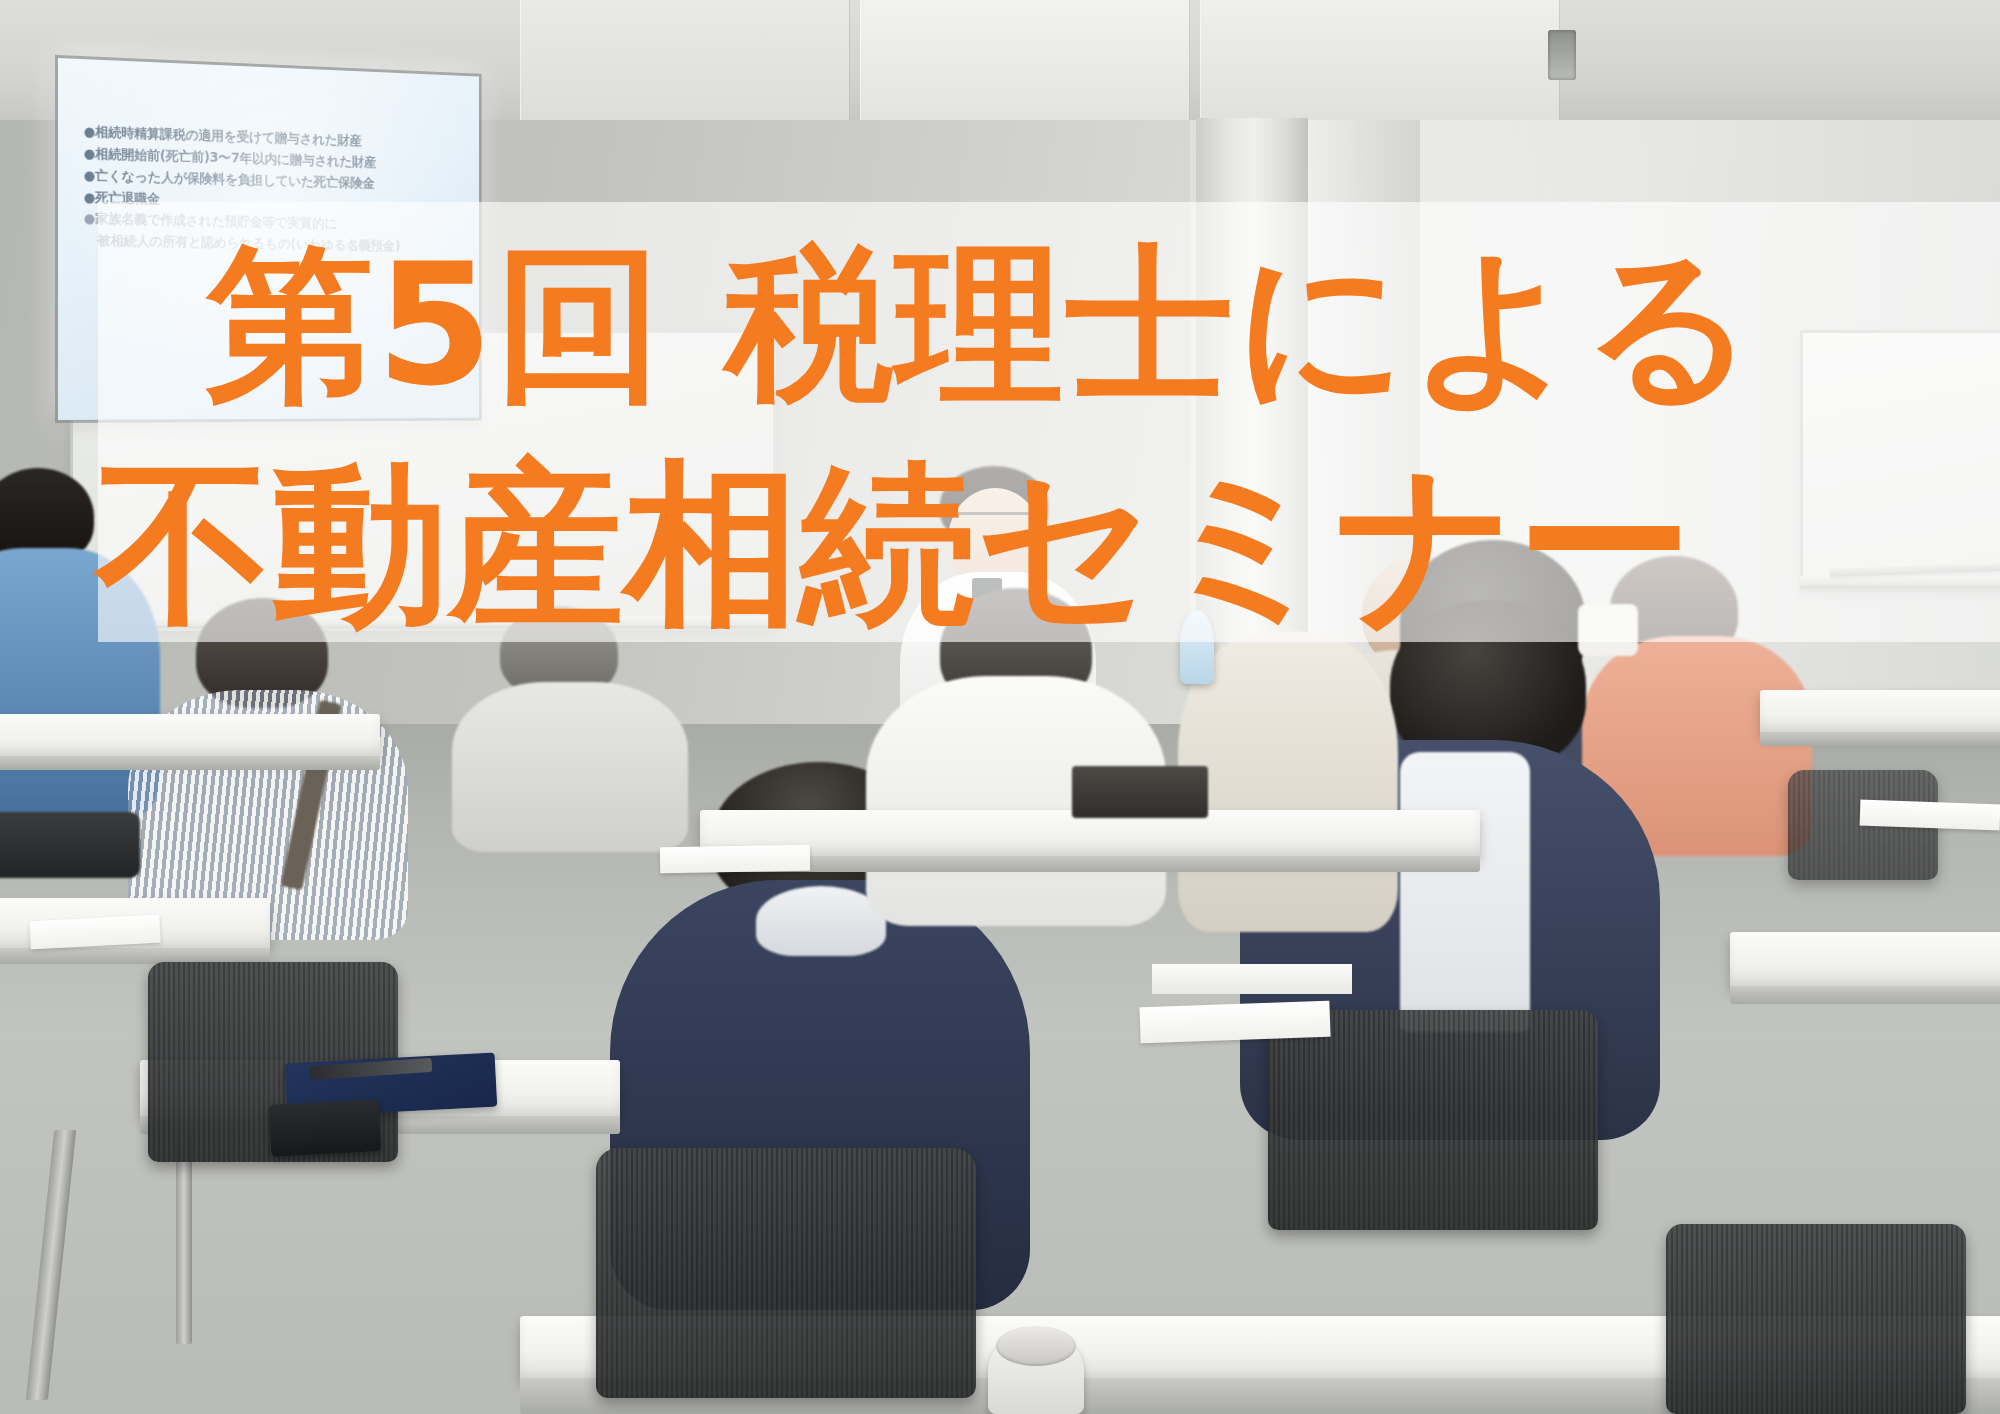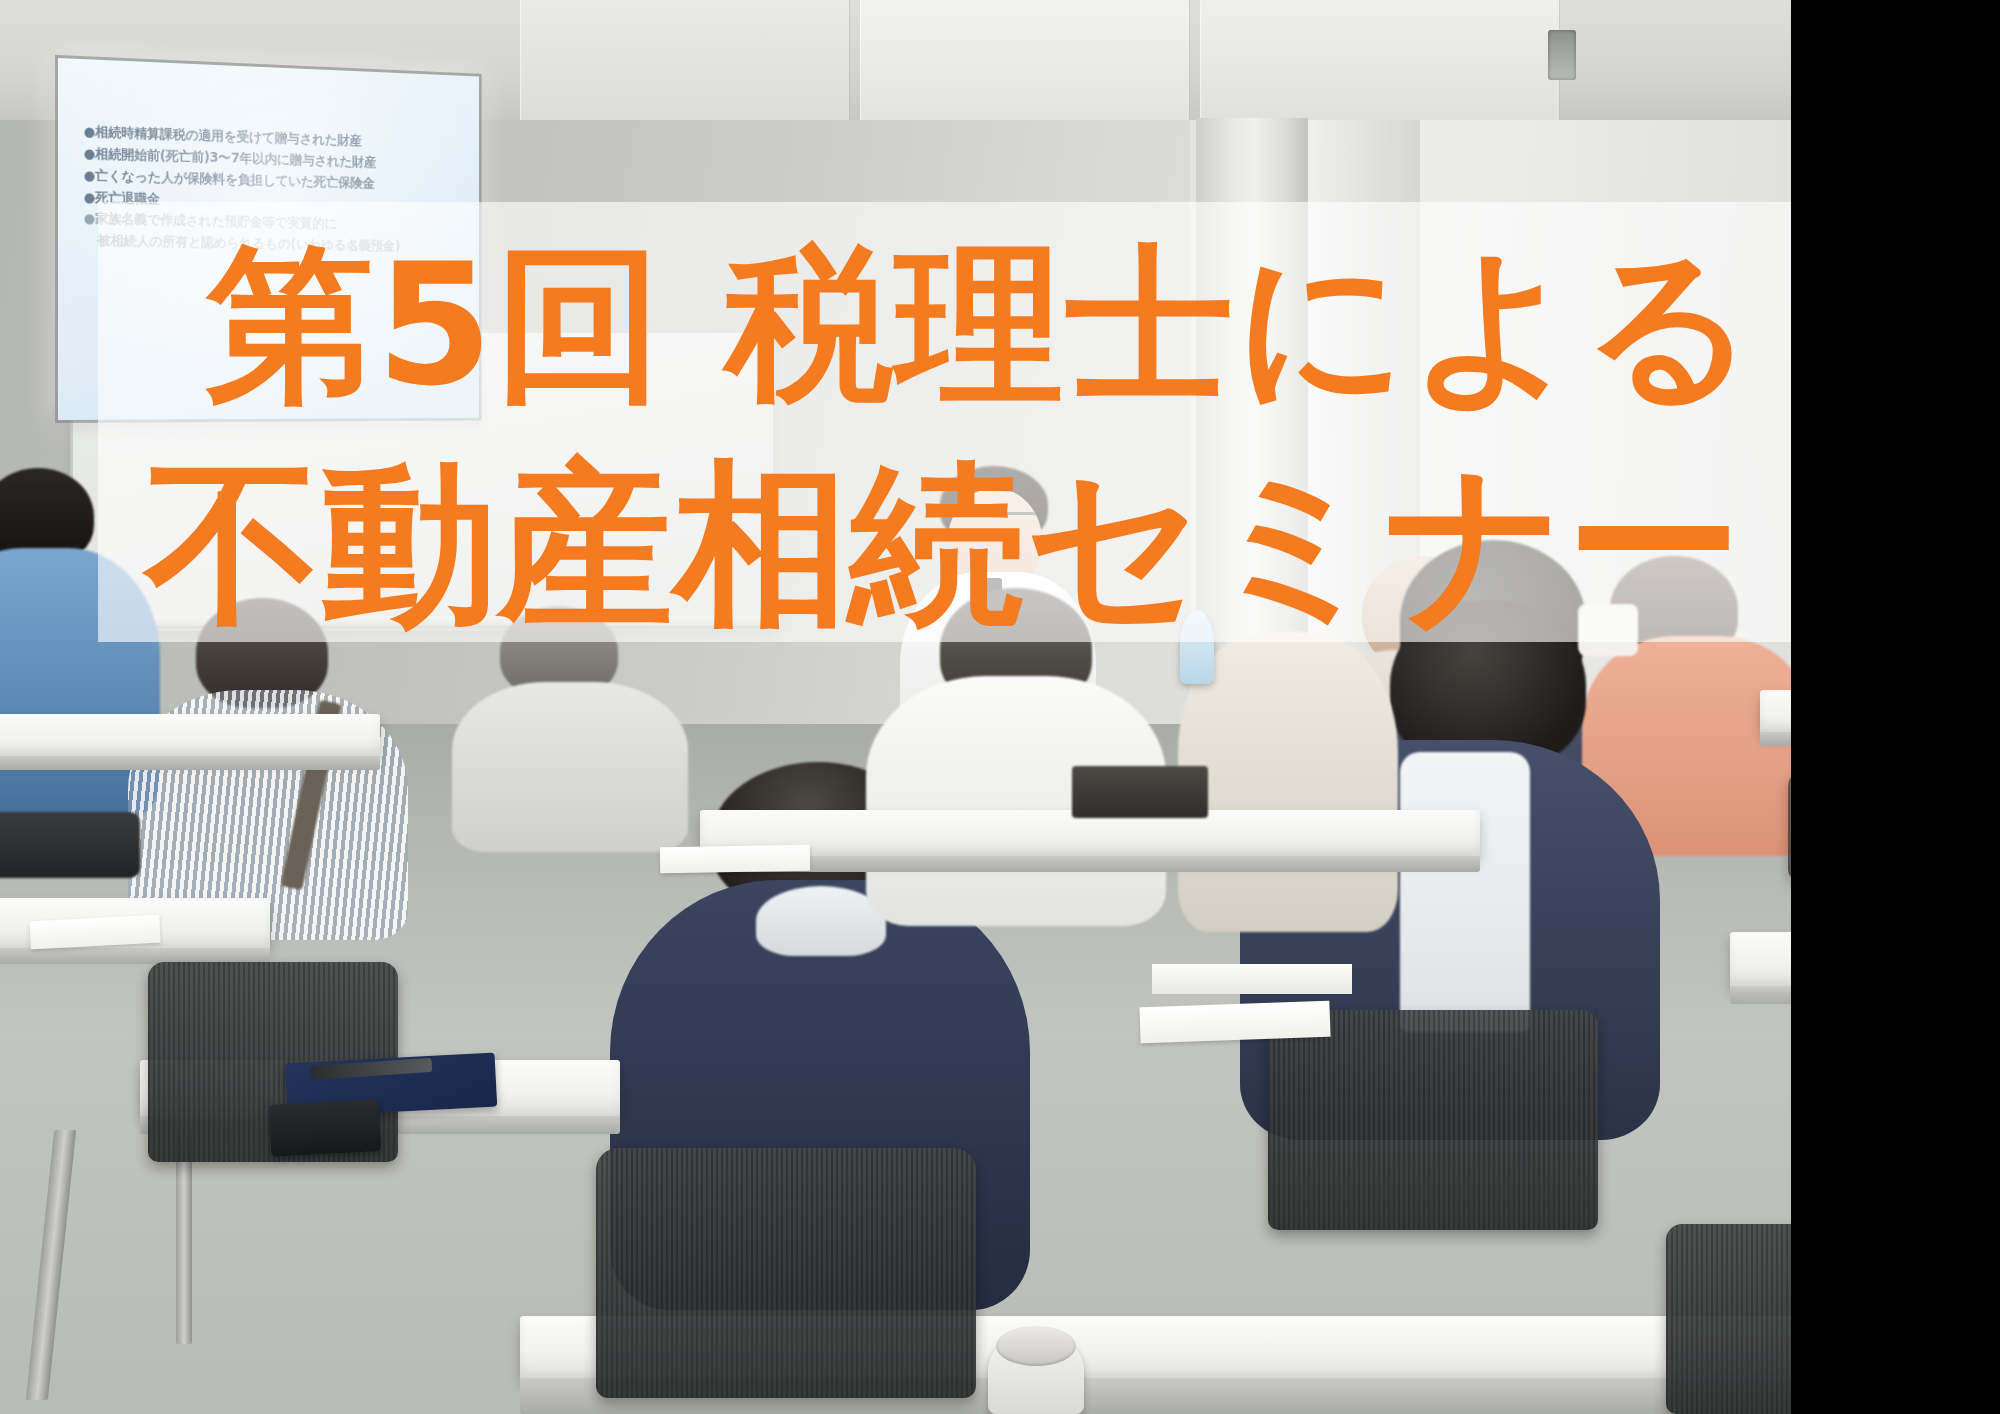--- a/index.html
+++ b/index.html
@@ -3,21 +3,21 @@
 <meta charset="utf-8">
 <title>第5回 税理士による不動産相続セミナー</title>
 <style>
   html, body {
     margin: 0;
     padding: 0;
     background: #000;
   }
   #stage {
     position: relative;
-    width: 1791px;
+    width: 2000px;
     height: 1414px;
     overflow: hidden;
     font-family: "DejaVu Sans", "Liberation Sans", sans-serif;
     background: #b9bbb8;
     user-select: none;
   }
 
   
   .photo {
     position: absolute;
@@ -232,21 +232,20 @@
     text-rendering: geometricPrecision;
   }
   #title-line-1 {
     font-size: 168px;
     padding-left: 206px;
   }
   #title-line-2 {
     font-size: 176px;
     padding-left: 96px;
     letter-spacing: 0px;
-    text-align: center;
   }
 </style>
 </head>
 <body>
 
 <div id="stage">
 
   <div class="photo">
 
     <div class="ceiling"></div>

